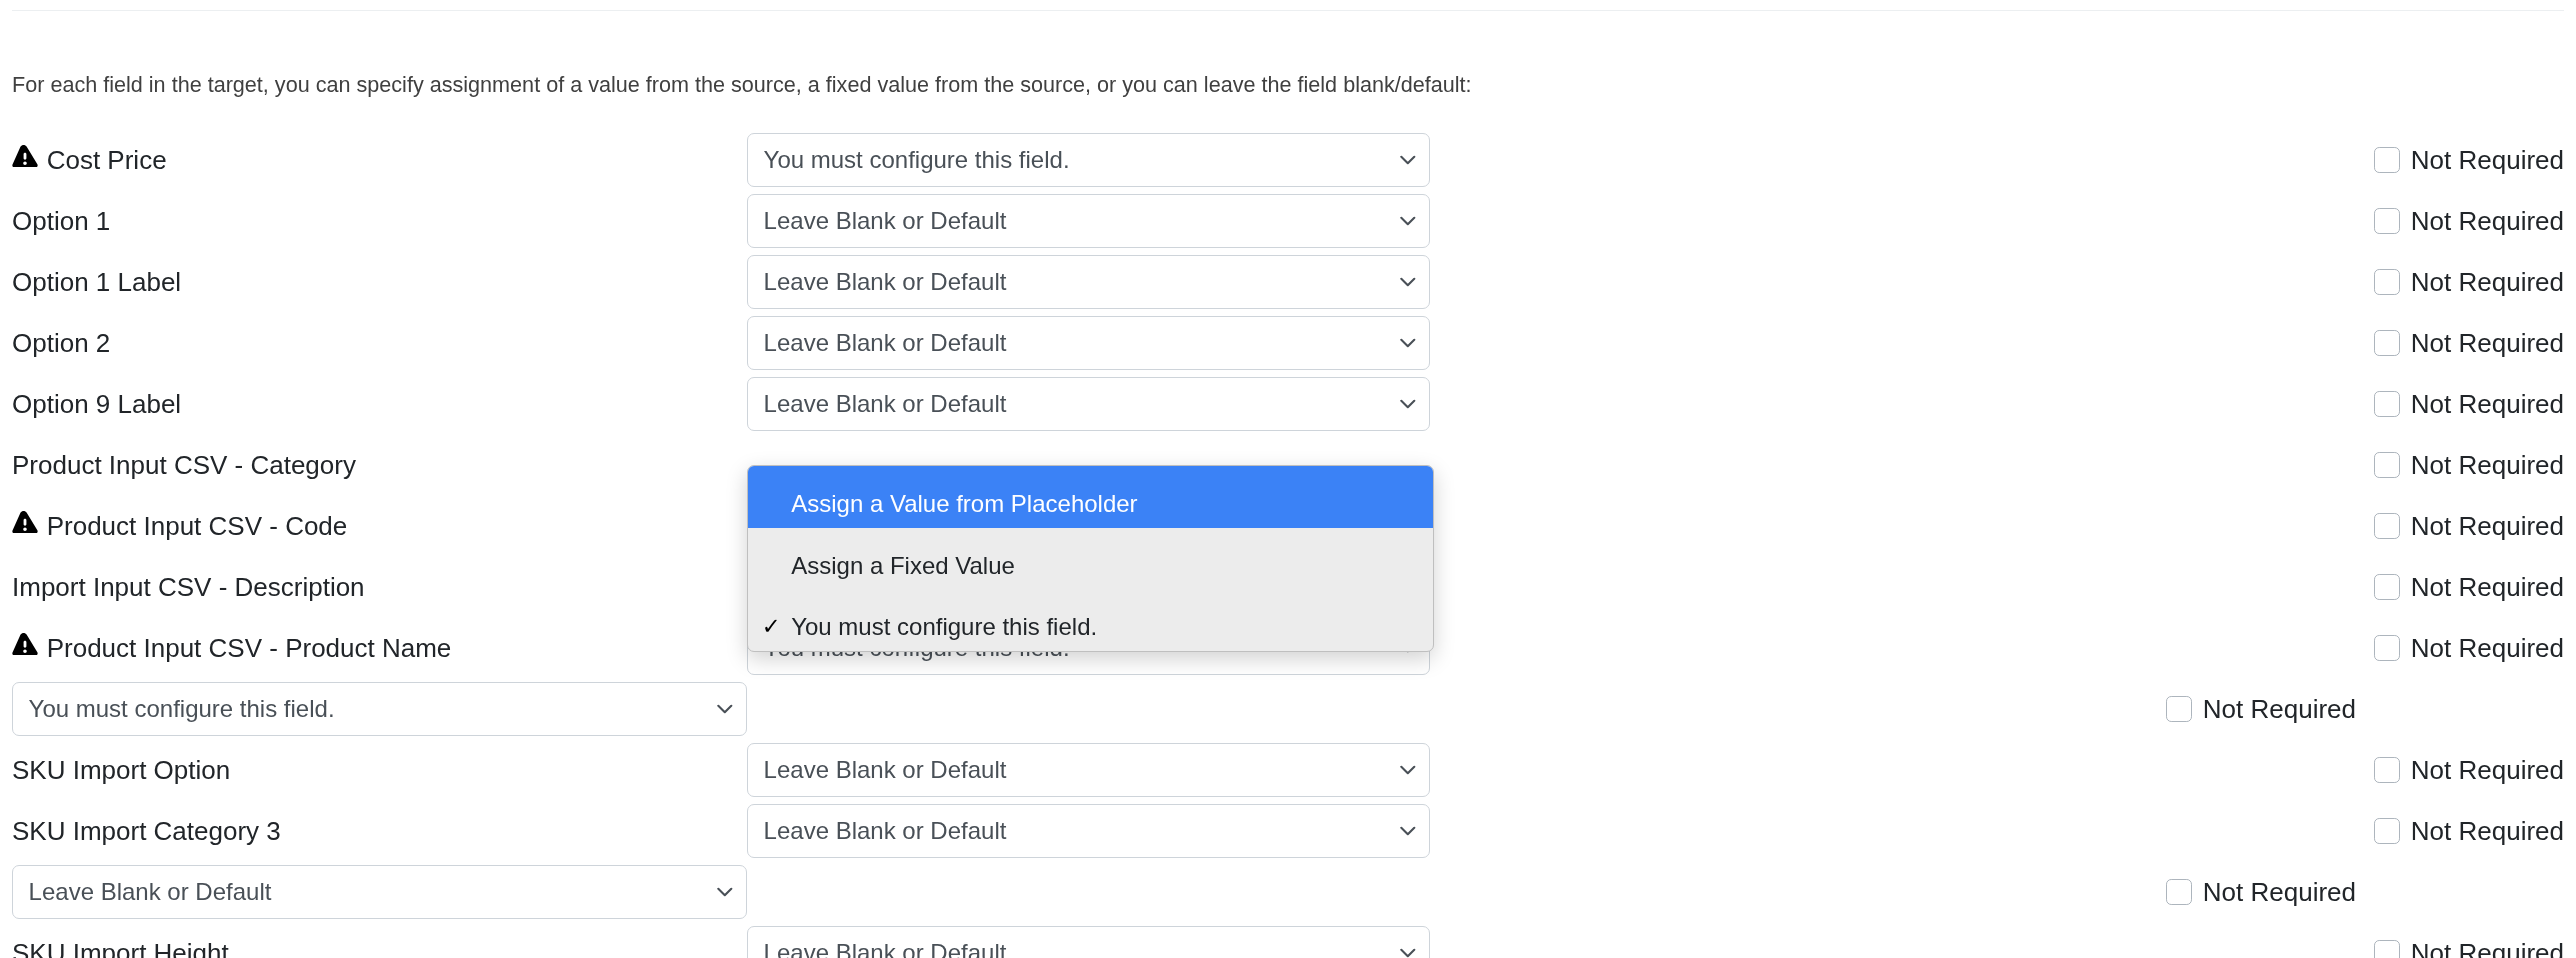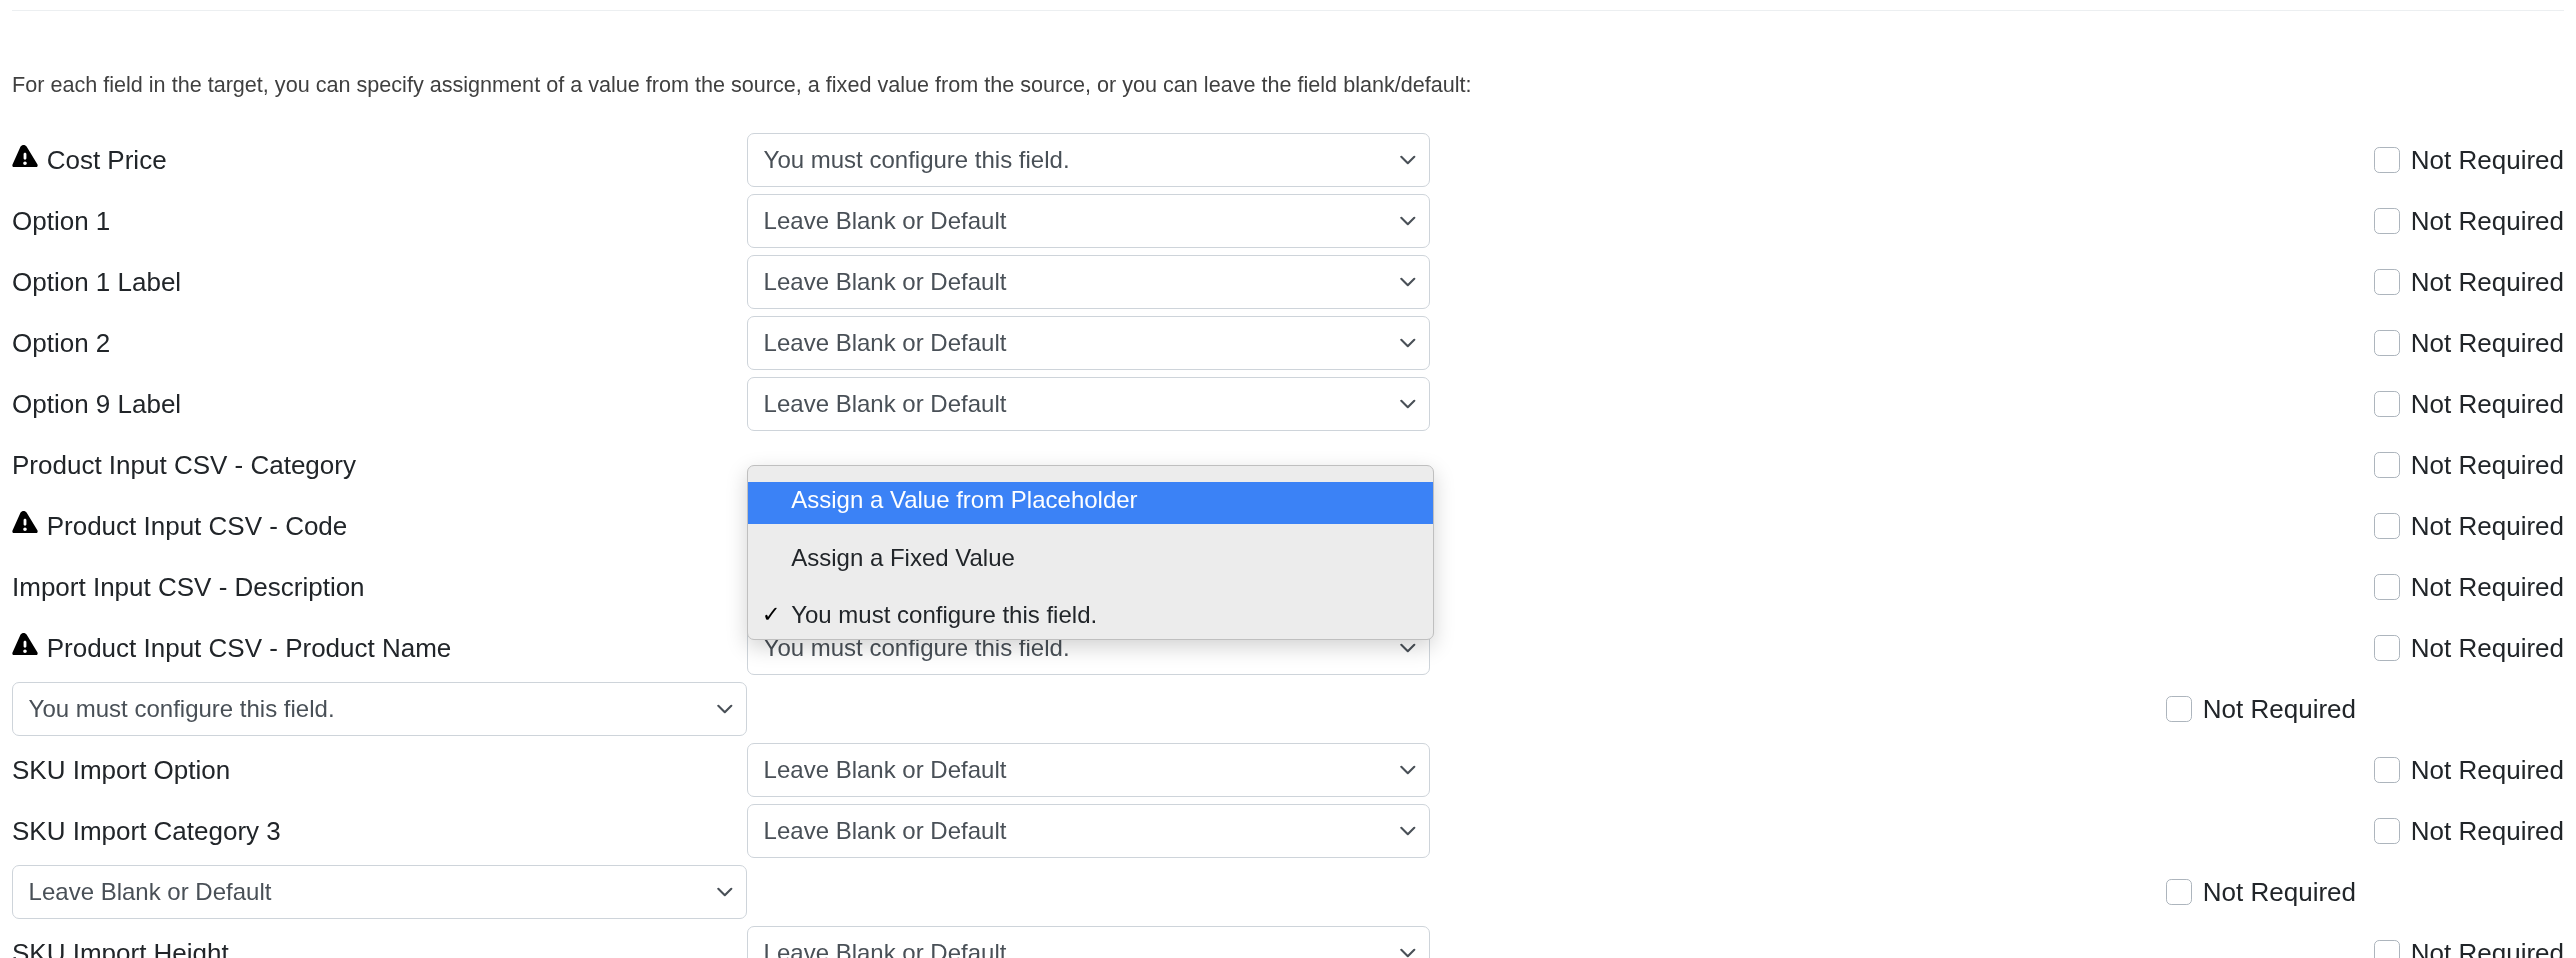--- a/index.html
+++ b/index.html
@@ -80,25 +80,24 @@
     border: 0.9px solid #bfbfbf;
     border-radius: 7px;
     box-shadow: 0 7px 21px rgba(0,0,0,.18);
     overflow: hidden;
     z-index: 100;
   }
   .dropdown-item {
     display: flex;
     align-items: center;
     gap: 8.7px;
-    padding: 2px 12px 7px 12px;
+    padding: 22px 12px 7px 12px;
     font-size: 24px;
     line-height: 1.35;
     cursor: pointer;
-    margin-top: 16px;
   }
   .dropdown-item .check-slot {
     width: 22.5px;
     flex: 0 0 22.5px;
     text-align: center;
     font-size: 22.5px;
     color: #000;
   }
   .dropdown-item.highlighted {
     background: #3b82f6;

